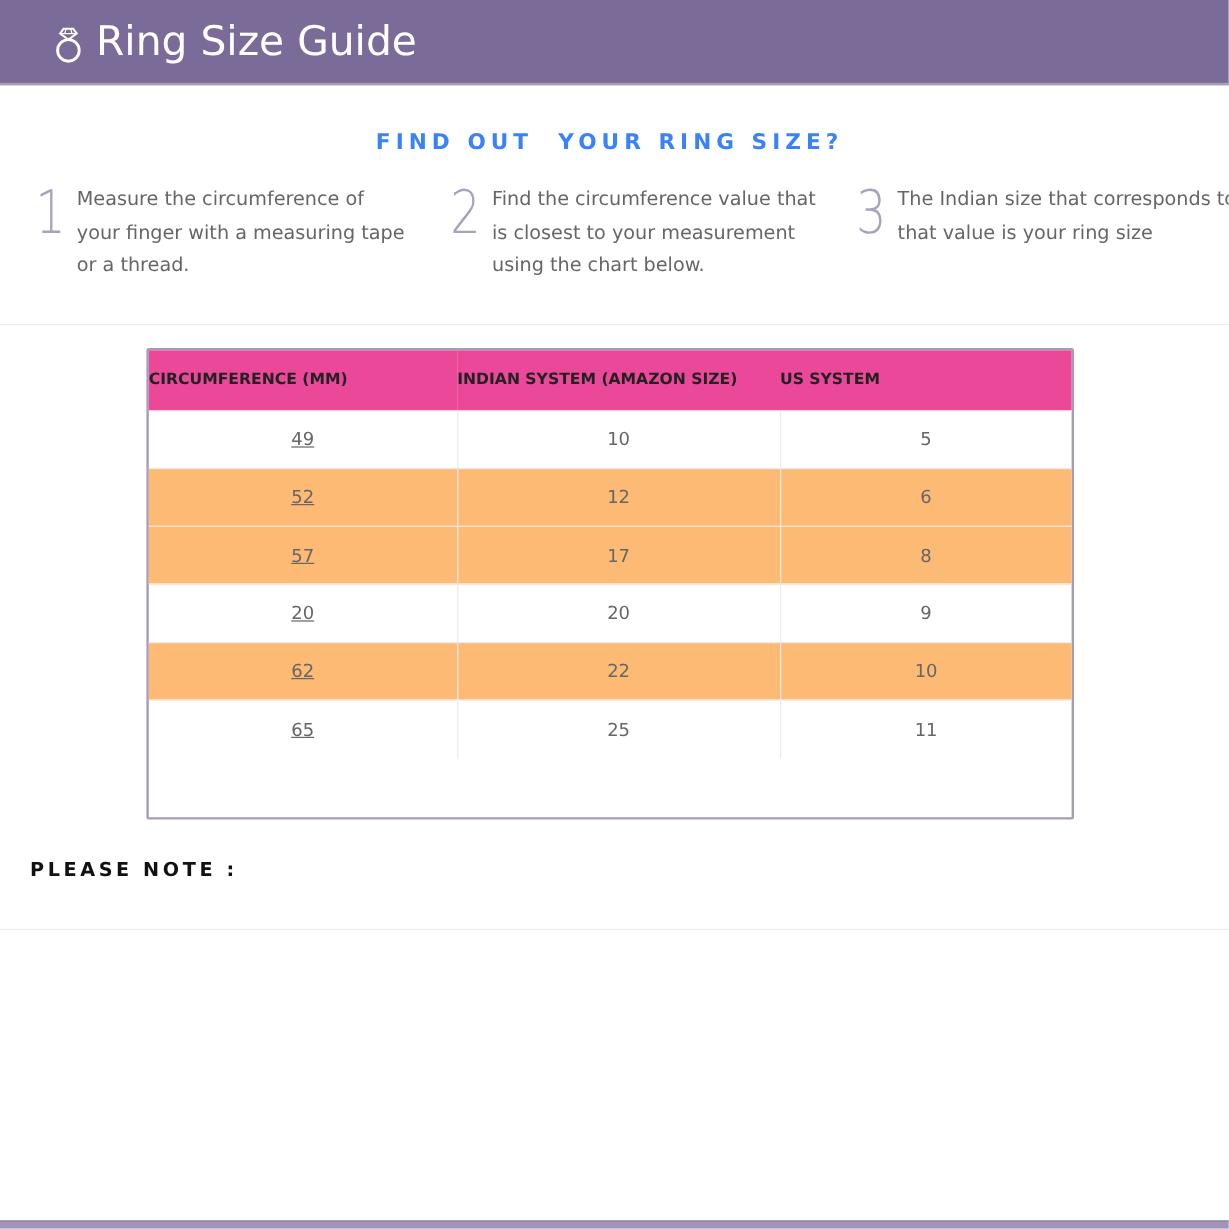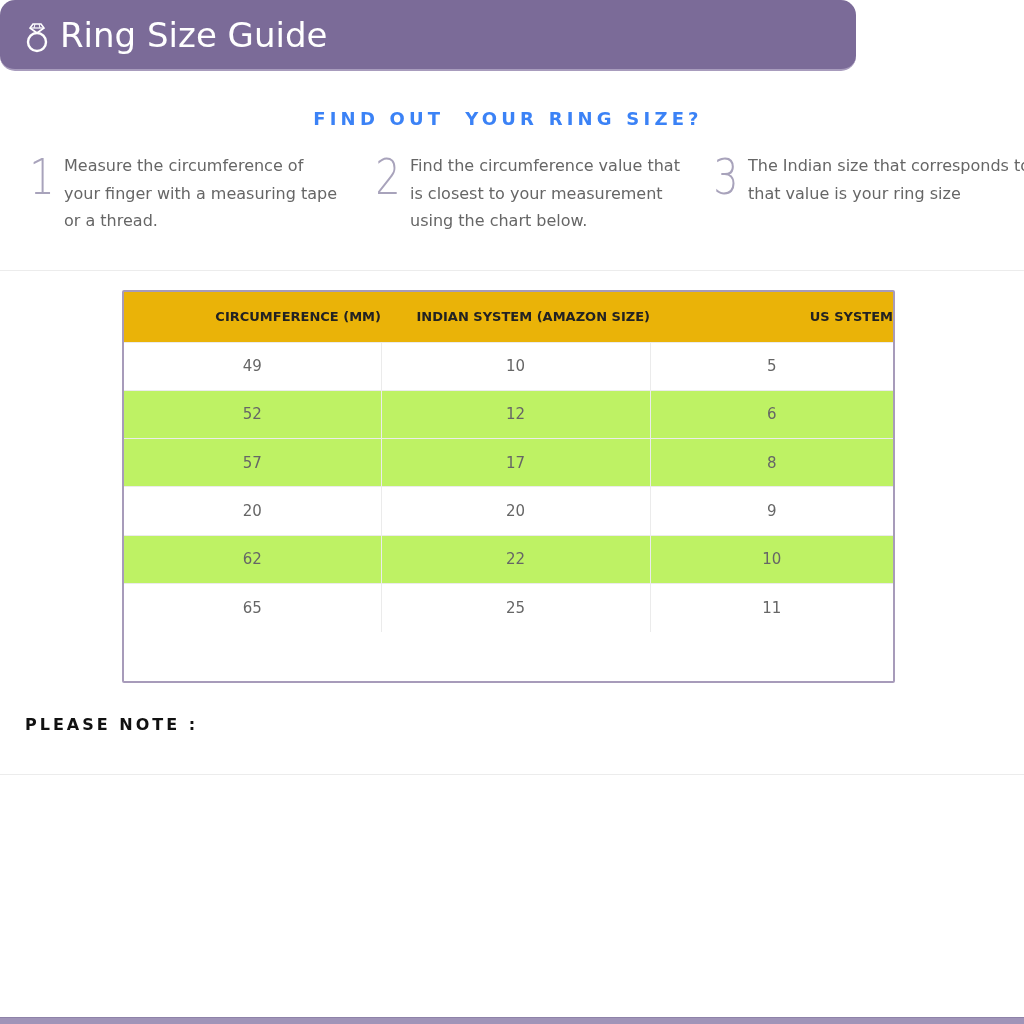--- a/index.html
+++ b/index.html
@@ -1,23 +1,23 @@
 <!DOCTYPE html>
 <html><head>
   <meta charset="utf-8">
   <style>
     * { box-sizing: border-box; margin: 0; padding: 0; }
     html, body { width: 1024px; height: 1024px; background: #ffffff; overflow: hidden; }
     body { position: relative; font-family: "Liberation Sans", sans-serif; color: #555; }
 
     .header {
-      position: absolute; left: 0; top: 0; width: 856px; height: 71px;
+      position: absolute; left: 0; top: 0; width: 1024px; height: 71px;
       background: #7b6b98;
       border-bottom: 2px solid #a89cbd;
-      display: flex; align-items: center; padding-left: 24px; border-radius: 15px;
+      display: flex; align-items: center; padding-left: 44px;
     }
     .header .ring-icon { width: 26px; height: 32px; margin-right: 10px; margin-top: 4px; }
     .header h1 {
       font-family: "DejaVu Sans", sans-serif; font-weight: normal;
       color: #ffffff; font-size: 34px; letter-spacing: 0px;
     }
 
     .headline {
       position: absolute; top: 108px; left: 0; width: 1016px; text-align: center;
       font-family: "DejaVu Sans", sans-serif; font-weight: bold;
@@ -50,32 +50,32 @@
     .divider { position: absolute; left: 0; width: 1024px; height: 1px; background: #ececec; }
     .divider.d1 { top: 270px; }
     .divider.d2 { top: 774px; }
 
     .table-wrap {
       position: absolute; left: 122px; top: 290px; width: 773px; height: 393px;
       border: 2px solid #a79bba; border-radius: 2px; background: #fff;
     }
     table { width: 100%; border-collapse: collapse; table-layout: fixed; }
     th {
-      background: #eab308; height: 50px;
+      background: #ec4899; height: 50px;
       font-family: "DejaVu Sans", sans-serif; font-weight: bold;
-      font-size: 13px; color: #222; text-align: right;
+      font-size: 13px; color: #222; text-align: left;
     }
     td {
       height: 48.3px; text-align: center;
       font-family: "DejaVu Sans", sans-serif; font-size: 15px; color: #666;
       border-top: 1px solid #ebebeb;
       border-left: 1px solid #ebebeb;
     }
-    td:first-child { border-left: none; }
-    tr.alt td { background: #bef264; }
+    td:first-child { border-left: none; text-decoration: underline; }
+    tr.alt td { background: #fdba74; }
     col.c1 { width: 257px; }
     col.c2 { width: 269px; }
     col.c3 { width: 243px; }
 
     .note {
       position: absolute; top: 711px; left: 25px; width: 990px;
       display: flex;
     }
     .note .label {
       font-family: "DejaVu Sans", sans-serif; font-weight: bold;

